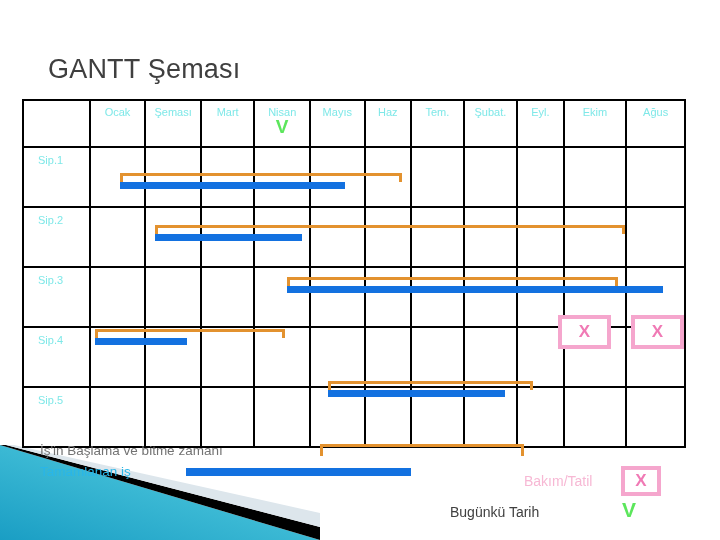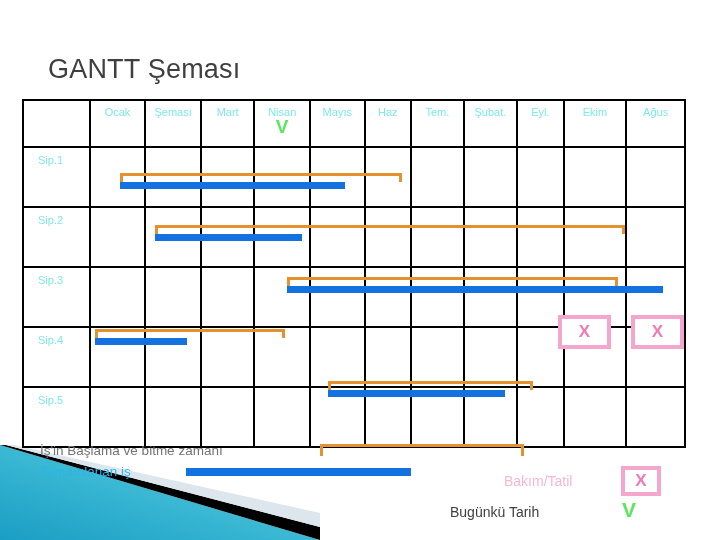--- a/index.html
+++ b/index.html
@@ -116,21 +116,21 @@
   }
 
   
   .legend-label {
     position: absolute;
     font-size: 13.5px;
     white-space: nowrap;
   }
   #legend-start-end-label { left: 40px; top: 443px; color: #737373; }
   #legend-completed-label { left: 40px; top: 464px; color: #29b6e8; }
-  #legend-maint-label     { left: 504px; top: 473px; color: #f7b8d4; font-size: 14px; }
+  #legend-maint-label     { left: 524px; top: 473px; color: #f7b8d4; font-size: 14px; }
   #legend-today-label     { left: 450px; top: 504px; color: #404040; font-size: 14px; }
 
   #legend-bracket {
     position: absolute;
     left: 320px;
     top: 444px;
     width: 204px;
     height: 12px;
     border-top: 3px solid #e3922f;
     border-left: 3px solid #e3922f;

